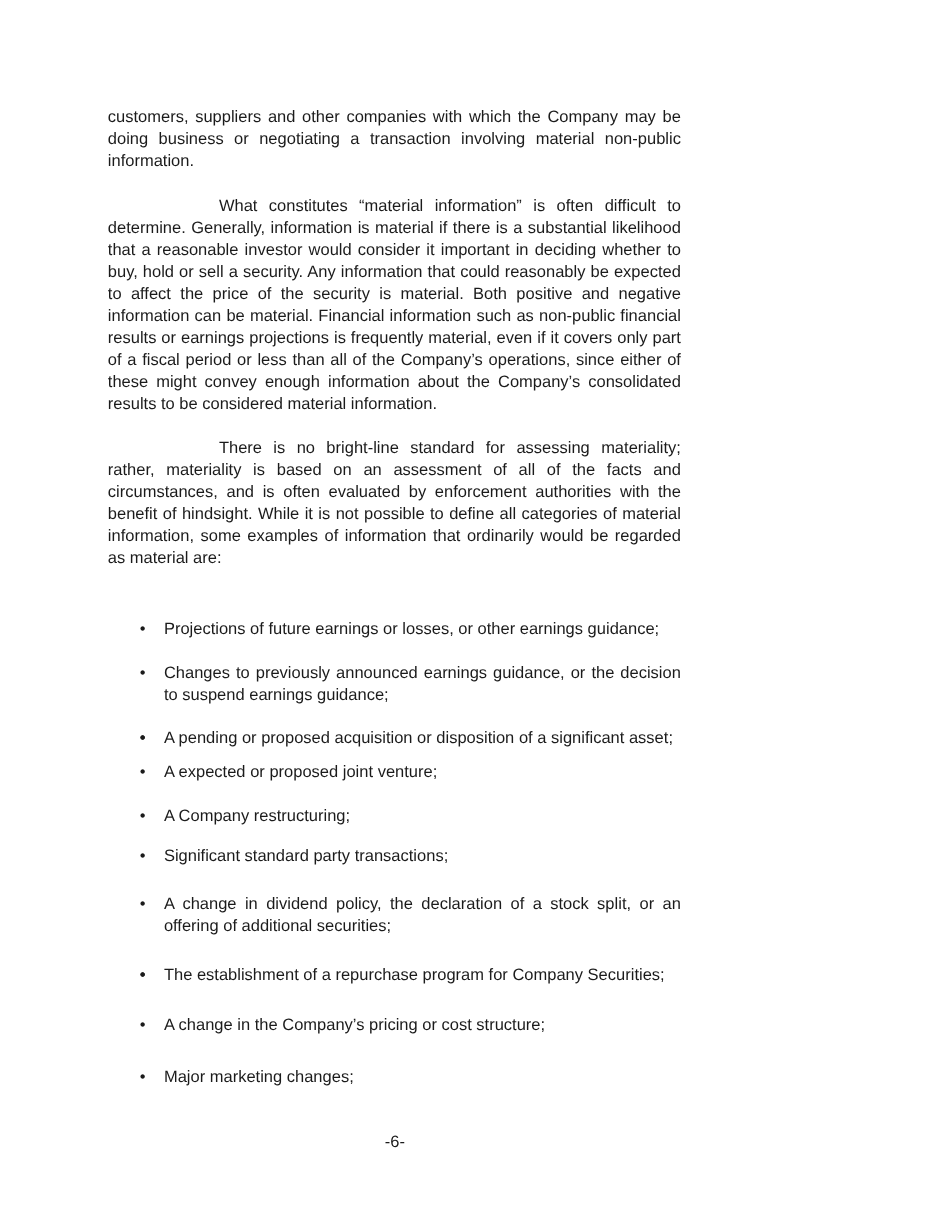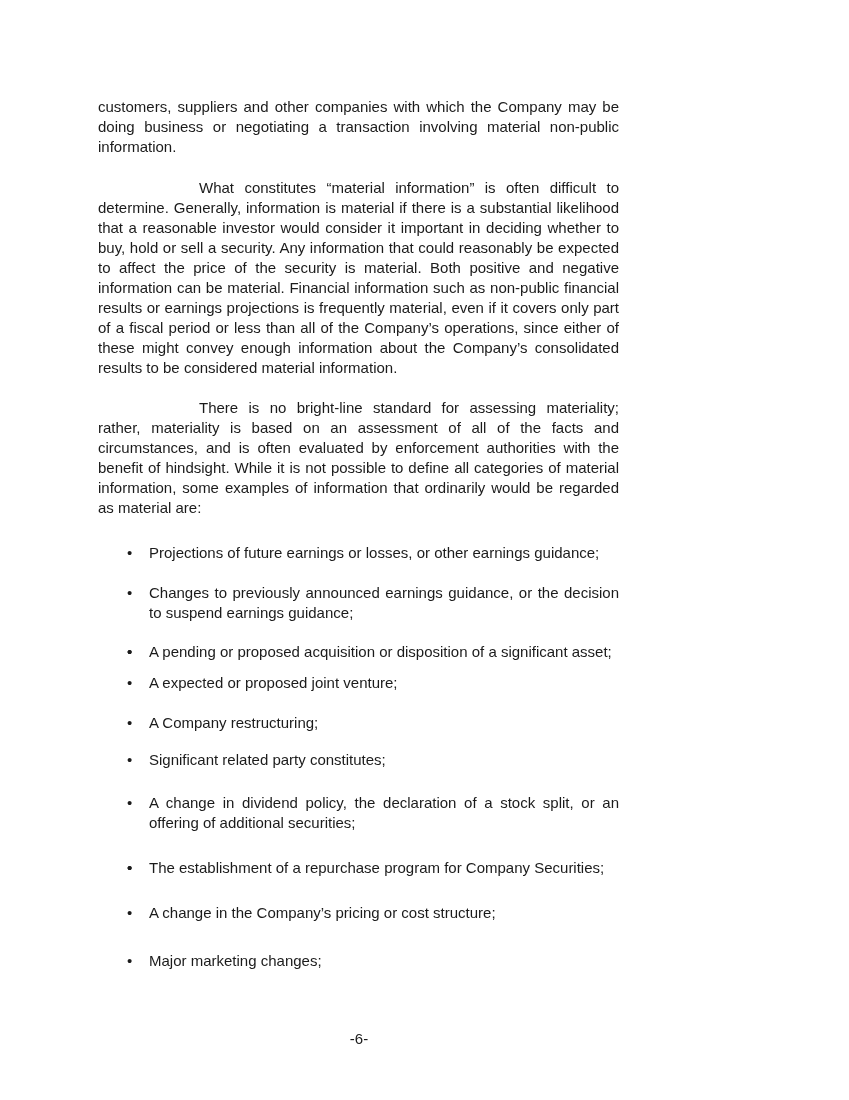--- a/index.html
+++ b/index.html
@@ -19,21 +19,21 @@
     line-height: 20px;
     color: #1b1b1b;
     overflow: hidden;
   }
   .para {
     margin: 0 0 20px 0;
     text-align: justify;
   }
   .para.first { margin-bottom: 21px; }
   .para.indent { text-indent: 101px; }
-  .para.last-para { margin-bottom: 25px; }
+  .para.last-para { margin-bottom: 44px; }
   ul.bullets {
     list-style: none;
     margin: 0;
     padding: 0;
   }
   ul.bullets li {
     position: relative;
     padding-left: 51px;
     text-align: justify;
     margin-bottom: 20px;
@@ -95,21 +95,21 @@
     <li>
       <span class="dot">•</span>
       <span>A expected or proposed joint venture;</span>
     </li>
     <li>
       <span class="dot">•</span>
       <span>A Company restructuring;</span>
     </li>
     <li>
       <span class="dot">•</span>
-      <span>Significant related party constitutes;</span>
+      <span>Significant standard party transactions;</span>
     </li>
     <li>
       <span class="dot">•</span>
       <span>A change in dividend policy, the declaration of a stock split, or an offering of additional securities;</span>
     </li>
     <li>
       <span class="dot">•</span>
     </li>
     <li>
       <span class="dot">•</span>

